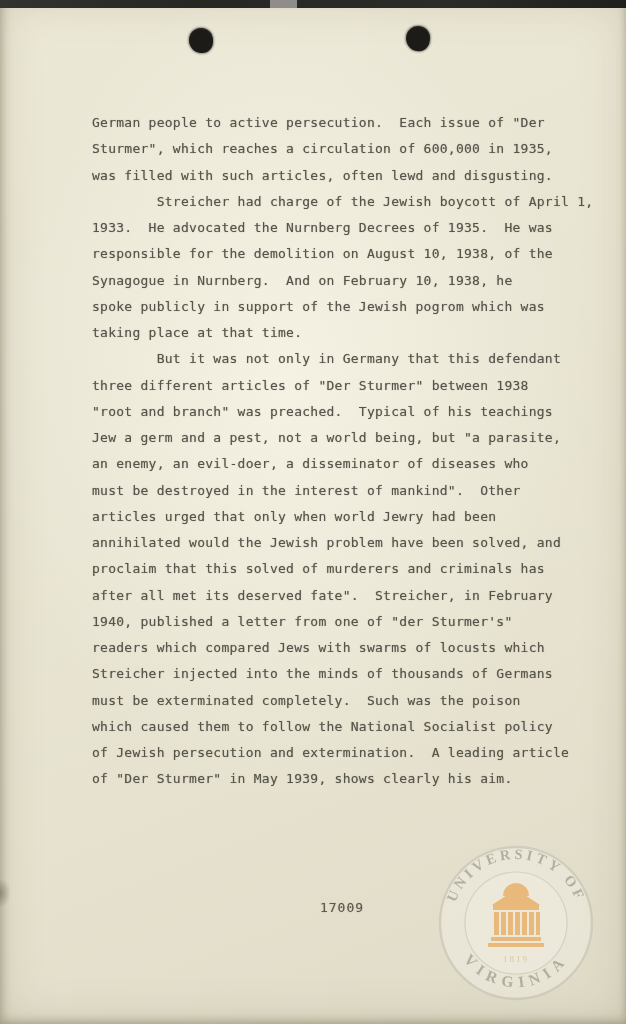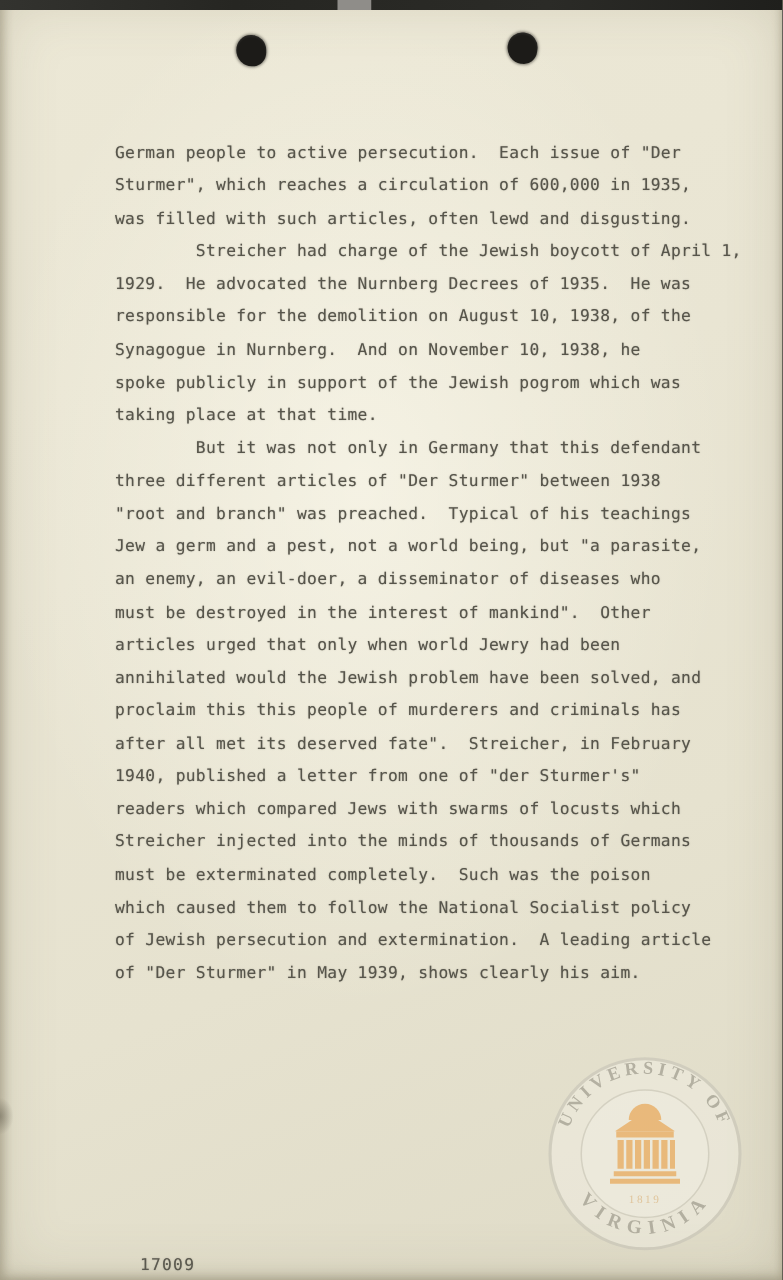--- a/index.html
+++ b/index.html
@@ -35,21 +35,22 @@
   .hole-right{left:406px;top:26px;transform:rotate(8deg);}
   .body-text{
     position:absolute;left:92px;top:110px;width:500px;
     font-size:13px;line-height:26.25px;
     color:#57554b;
     text-shadow:0 0 1px rgba(84,82,72,0.55);
     letter-spacing:0.02em;
   }
   .line{white-space:pre;}
   .page-number{
-    position:absolute;top:1005px;left:112px;width:460px;
+    position:absolute;top:900px;left:112px;width:460px;
+    text-align:center;
     font-size:13px;color:#5b594f;
     text-shadow:0 0 1px rgba(84,82,72,0.5);
     letter-spacing:1px;
   }
   .seal{
     position:absolute;left:436px;top:843px;width:160px;height:160px;
     opacity:0.55;
   }
   .seal-text{
     font-family:"Liberation Serif","DejaVu Serif",serif;
@@ -76,34 +77,34 @@
   </div>
 
   <div class="hole hole-left"></div>
   <div class="hole hole-right"></div>
 
   <div class="body-text">
     <div class="line">German people to active persecution.  Each issue of "Der</div>
     <div class="line">Sturmer", which reaches a circulation of 600,000 in 1935,</div>
     <div class="line">was filled with such articles, often lewd and disgusting.</div>
     <div class="line">        Streicher had charge of the Jewish boycott of April 1,</div>
-    <div class="line">1929.  He advocated the Nurnberg Decrees of 1935.  He was</div>
+    <div class="line">1933.  He advocated the Nurnberg Decrees of 1935.  He was</div>
     <div class="line">responsible for the demolition on August 10, 1938, of the</div>
-    <div class="line">Synagogue in Nurnberg.  And on November 10, 1938, he</div>
+    <div class="line">Synagogue in Nurnberg.  And on February 10, 1938, he</div>
     <div class="line">spoke publicly in support of the Jewish pogrom which was</div>
     <div class="line">taking place at that time.</div>
     <div class="line">        But it was not only in Germany that this defendant</div>
     <div class="line">three different articles of "Der Sturmer" between 1938</div>
     <div class="line">"root and branch" was preached.  Typical of his teachings</div>
     <div class="line">Jew a germ and a pest, not a world being, but "a parasite,</div>
     <div class="line">an enemy, an evil-doer, a disseminator of diseases who</div>
     <div class="line">must be destroyed in the interest of mankind".  Other</div>
     <div class="line">articles urged that only when world Jewry had been</div>
     <div class="line">annihilated would the Jewish problem have been solved, and</div>
-    <div class="line">proclaim this this people of murderers and criminals has</div>
+    <div class="line">proclaim that this solved of murderers and criminals has</div>
     <div class="line">after all met its deserved fate".  Streicher, in February</div>
     <div class="line">1940, published a letter from one of "der Sturmer's"</div>
     <div class="line">readers which compared Jews with swarms of locusts which</div>
     <div class="line">Streicher injected into the minds of thousands of Germans</div>
     <div class="line">must be exterminated completely.  Such was the poison</div>
     <div class="line">which caused them to follow the National Socialist policy</div>
     <div class="line">of Jewish persecution and extermination.  A leading article</div>
     <div class="line">of "Der Sturmer" in May 1939, shows clearly his aim.</div>
   </div>
 

